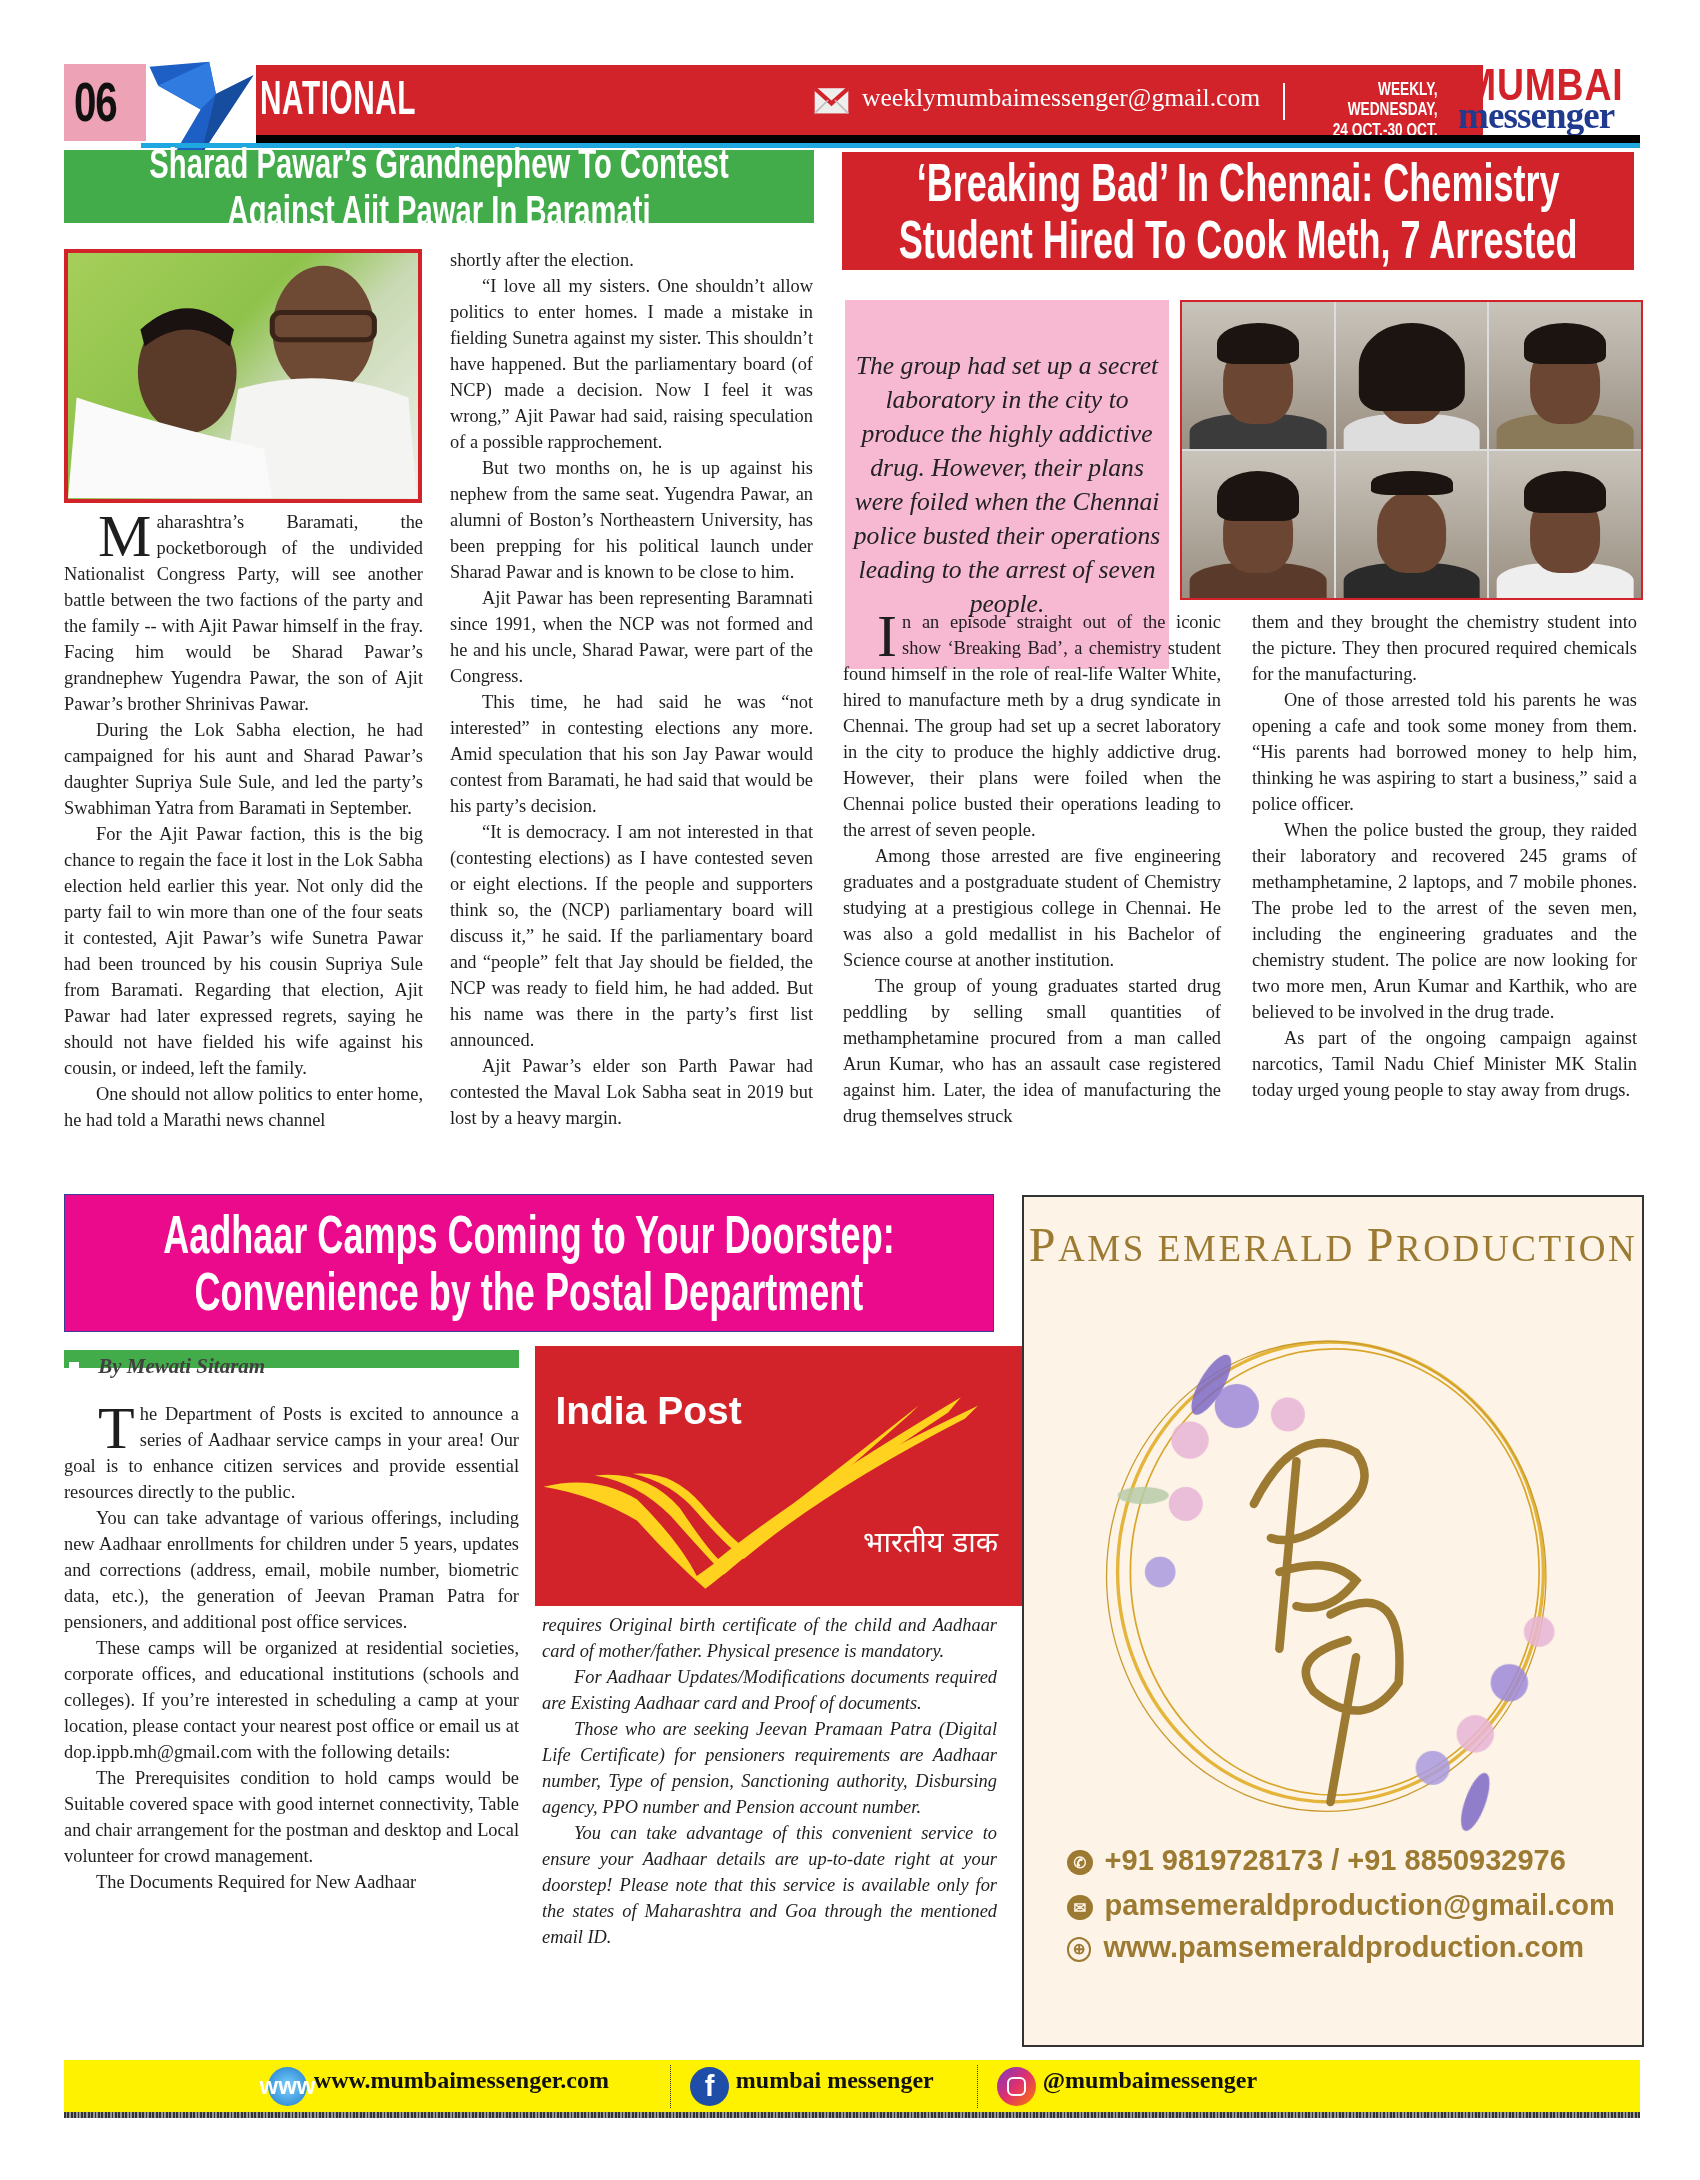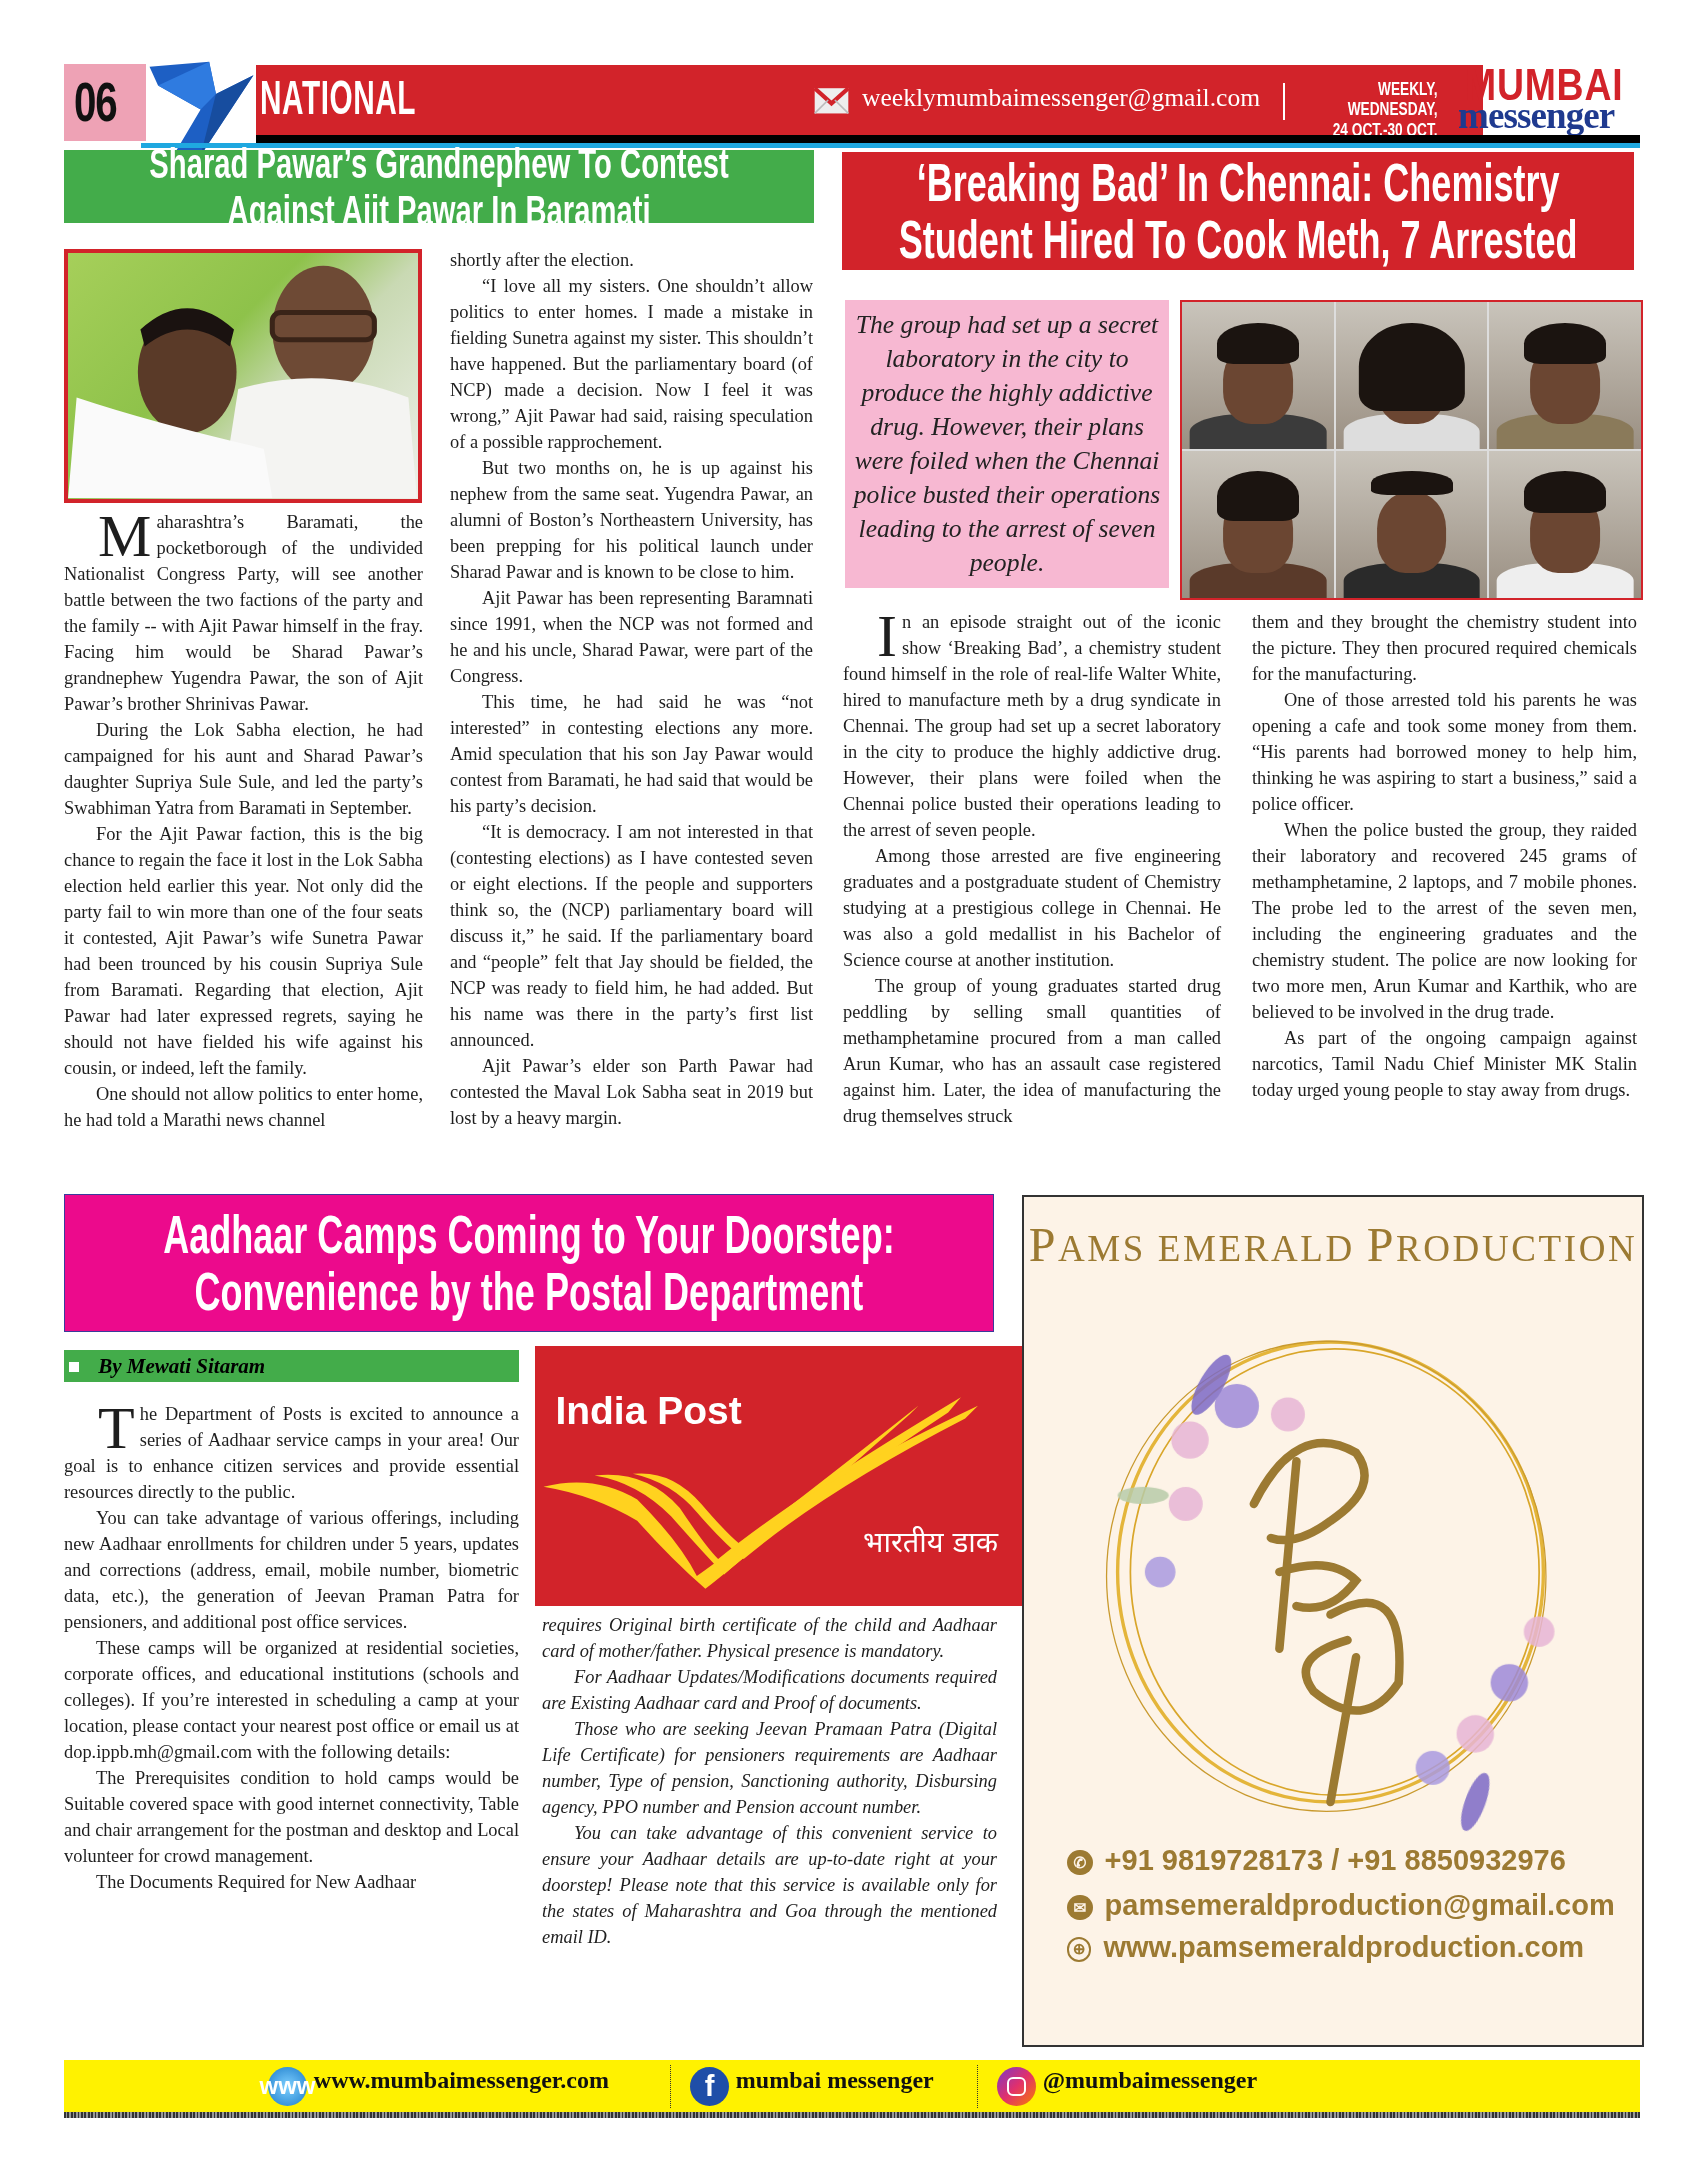--- a/index.html
+++ b/index.html
@@ -26,34 +26,34 @@
   #hl2{left:842px;top:152px;width:792px;height:118px;background:#d2232a;font-size:53px;}
   #hl3{left:64px;top:1194px;width:930px;height:138px;background:#ec0a8c;font-size:53px;border:1.7px solid #3b3b9b;box-sizing:border-box;}
   
   #photo1{left:64px;top:249px;width:358px;height:254px;border:4.3px solid #d2232a;box-sizing:border-box;background:linear-gradient(135deg,#a6cf5a 0%,#8ec24a 40%,#c9d9b3 60%,#eef0ea 100%);overflow:hidden;}
   #photo2{left:1180px;top:300px;width:463px;height:300px;border:2.6px solid #d2232a;box-sizing:border-box;background:#ddd;display:grid;grid-template-columns:repeat(3,1fr);grid-template-rows:repeat(2,1fr);gap:1.7px;}
   .mug{background:linear-gradient(#c9c4bb,#9a8f82);position:relative;overflow:hidden;}
   .mug .face{position:absolute;left:50%;top:28%;width:46%;height:55%;background:#6b4632;border-radius:45% 45% 40% 40%;transform:translateX(-50%);}
   .mug .hair{position:absolute;left:50%;top:14%;width:54%;height:28%;background:#1b1410;border-radius:50% 50% 20% 20%;transform:translateX(-50%);}
   .mug .body{position:absolute;left:50%;bottom:-6%;width:90%;height:30%;background:#3b3b3b;border-radius:40% 40% 0 0;transform:translateX(-50%);}
   
-  #pullquote{left:845px;top:300px;width:324px;height:288px;background:#f7b8d2;font-style:italic;font-size:25.6px;line-height:34px;text-align:center;color:#222;display:flex;align-items:center;justify-content:center;padding:0 6.8px;box-sizing:border-box;}
+  #pullquote{left:845px;top:300px;width:324px;height:369px;background:#f7b8d2;font-style:italic;font-size:25.6px;line-height:34px;text-align:center;color:#222;display:flex;align-items:center;justify-content:center;padding:0 6.8px;box-sizing:border-box;}
   
   .col{font-size:18.4px;line-height:26px;text-align:justify;color:#1e1e1e;}
   .col p{margin:0;text-indent:32px;}
   .col p.first{text-indent:0;}
   .drop{float:left;font-size:60px;line-height:48px;margin:3.4px 5.1px 0 34px;}
   #col1{left:64px;top:509px;width:359px;}
   #col2{left:450px;top:247px;width:363px;}
   #col3{left:843px;top:609px;width:378px;}
   #col4{left:1252px;top:609px;width:385px;}
   #col5{left:64px;top:1401px;width:455px;}
   #col6{left:542px;top:1612px;width:455px;font-style:italic;}
   
-  #byline{left:64px;top:1350px;width:455px;height:32px;background:#43ac4a;color:#000000;font-style:italic;font-size:21px;font-weight:bold;line-height:32px;}
+  #byline{left:64px;top:1350px;width:455px;height:18px;background:#43ac4a;color:#404040;font-style:italic;font-size:21px;font-weight:bold;line-height:32px;}
   #byline .sq{display:inline-block;width:10.2px;height:10.2px;background:#fff;margin:0 19px 1.7px 5.1px;vertical-align:middle;}
   
   #indiapost{left:535px;top:1346px;width:500px;height:260px;background:#d2232a;overflow:hidden;}
   #ip-title{left:20.4px;top:43px;font-family:"Liberation Sans",sans-serif;font-weight:bold;font-size:39px;color:#fff;}
   #ip-hindi{left:328px;top:175px;font-size:29px;color:#fff;font-family:"DejaVu Sans",sans-serif;}
   
   #ad{left:1022px;top:1195px;width:622px;height:852px;background:#fdf3e7;border:2.6px solid #333;box-sizing:border-box;}
   #ad-title{left:0;top:20.4px;width:100%;text-align:center;font-family:"Liberation Serif",serif;font-size:37px;color:#9c7a32;letter-spacing:2.6px;}
   #ad-title .big{font-size:48px;}
   #ad-art{left:51px;top:94px;width:511px;height:545px;}

